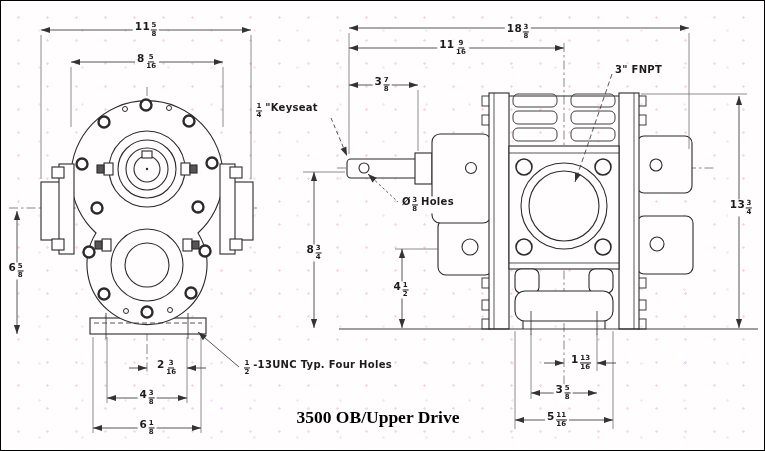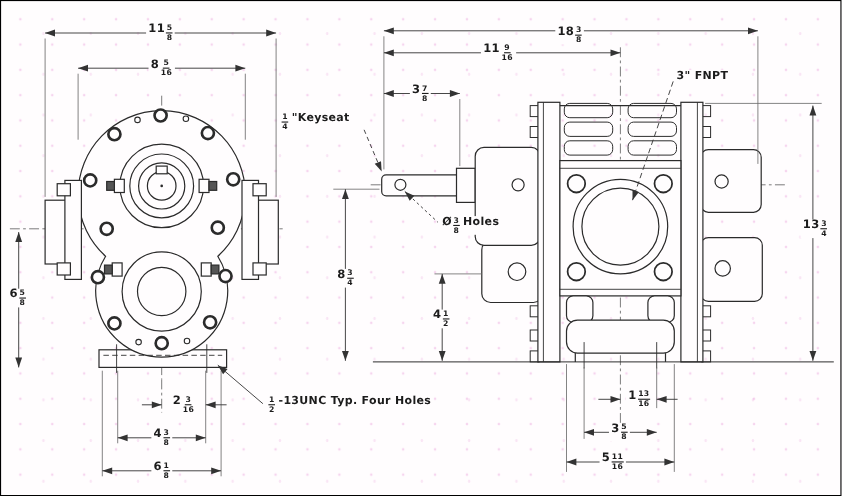--- a/index.html
+++ b/index.html
@@ -366,14 +366,15 @@
       </span>
 </div>
 <div class="dim" style="left:556px;top:419px">
   <span>5</span>
       <span class="frac">
         <span class="fn">11</span>
         <span class="fd">16</span>
       </span>
 </div>
 
+<div class="title" style="left:377px;top:416px">3500 OB/Upper Drive</div>
 
 </div>
 
 </body></html>

